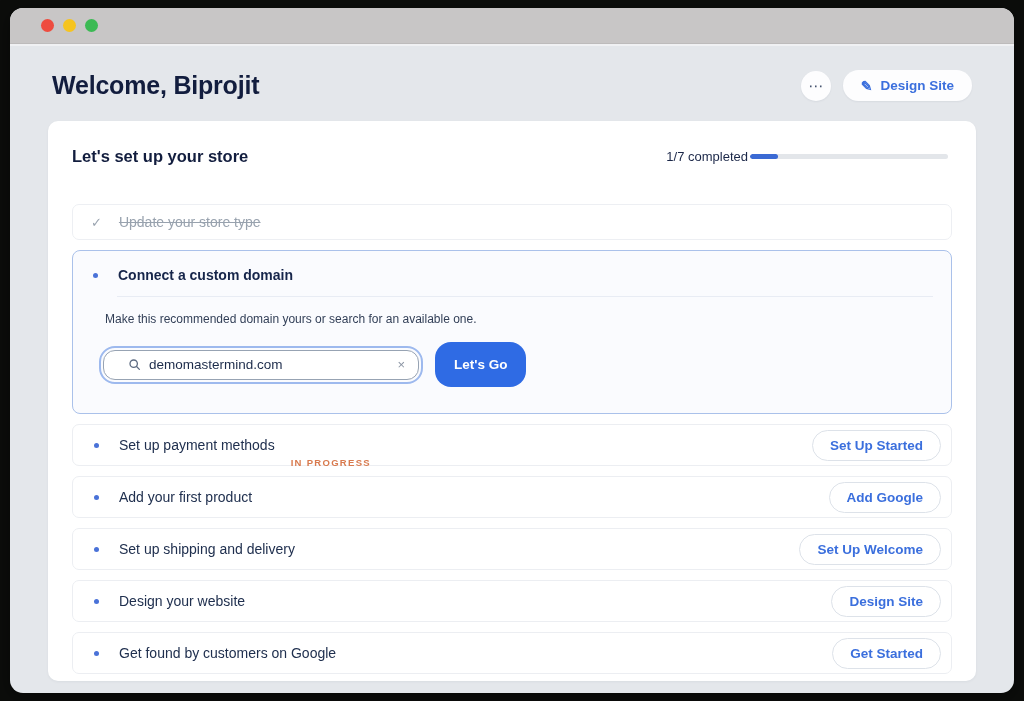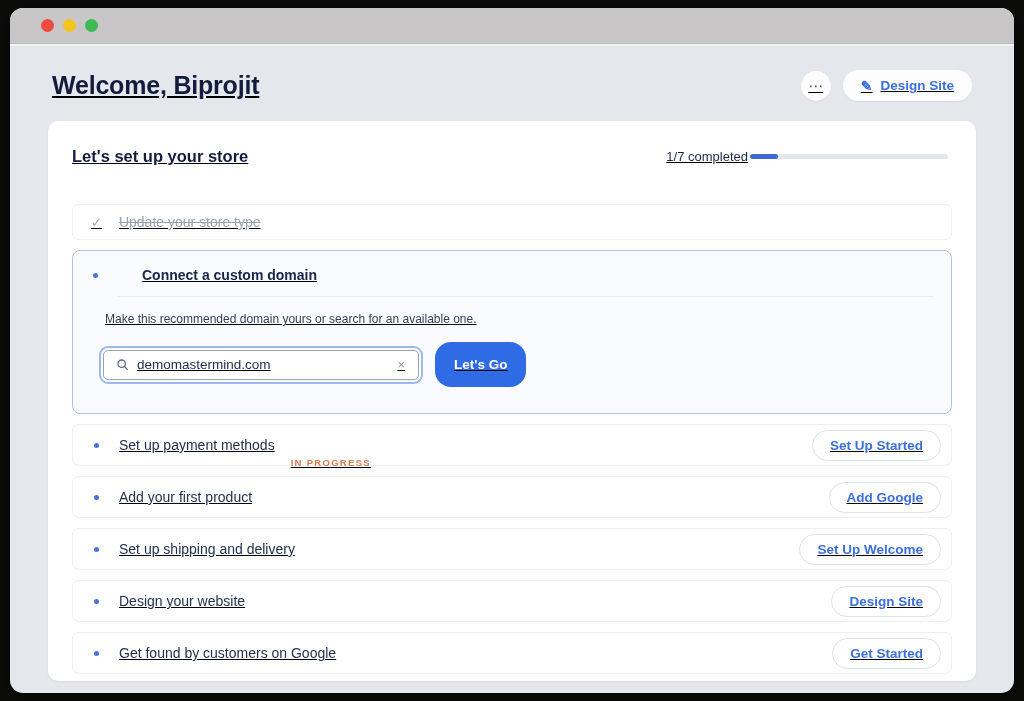--- a/index.html
+++ b/index.html
@@ -30,21 +30,20 @@
   .traffic-lights { display: flex; gap: 9px; }
   .traffic-dot { width: 13px; height: 13px; border-radius: 50%; }
   .dot-red    { background: #ee4c3f; }
   .dot-yellow { background: #f6c41f; }
   .dot-green  { background: #3cba54; }
 
   .content {
     height: calc(100% - 37px);
     padding: 0 38px;
     border-top: 2px solid #f0f1f3;
-    text-decoration: underline;
   }
   .page-header {
     display: flex;
     justify-content: space-between;
     align-items: center;
     padding: 24px 4px 20px 4px;
   }
   .page-title {
     font-size: 25px;
     font-weight: 800;
@@ -154,41 +153,41 @@
     font-family: "Liberation Sans", sans-serif;
     white-space: nowrap;
   }
 
   .task-expanded {
     border: 1px solid #aac1ea;
     background: #fafbfe;
     border-radius: 8px;
     padding: 16px 18px 20px 14px;
   }
-  .task-expanded .head { display: flex; align-items: center; gap: 24px; }
+  .task-expanded .head { display: flex; align-items: center; }
   .task-expanded .head .bullet-dot { margin-left: 6px; }
   .expanded-title { font-size: 14px; font-weight: 700; color: #16254a; }
   .expanded-divider { height: 1px; background: #e8ecf4; margin: 13px 0 0 30px; }
   .expanded-desc { margin: 15px 0 0 18px; font-size: 12px; color: #323f57; }
   .domain-row {
     margin: 16px 0 6px 16px;
     display: flex;
     align-items: center;
     gap: 16px;
   }
   .search-pill {
     width: 316px; height: 30px;
     background: #fff;
     border: 1px solid #97a3b3;
-    border-radius: 5px;
+    border-radius: 12px;
     outline: 2px solid #9db9ee;
     outline-offset: 2.5px;
     display: flex;
     align-items: center;
-    padding: 0 11px 0 12px;
+    padding: 0 11px 0 24px;
     gap: 8px;
   }
   .search-icon { flex: 0 0 auto; display: flex; }
   .search-pill input {
     border: none;
     outline: none;
     background: transparent;
     flex: 1;
     font-size: 13.5px;
     color: #1c2b4a;

